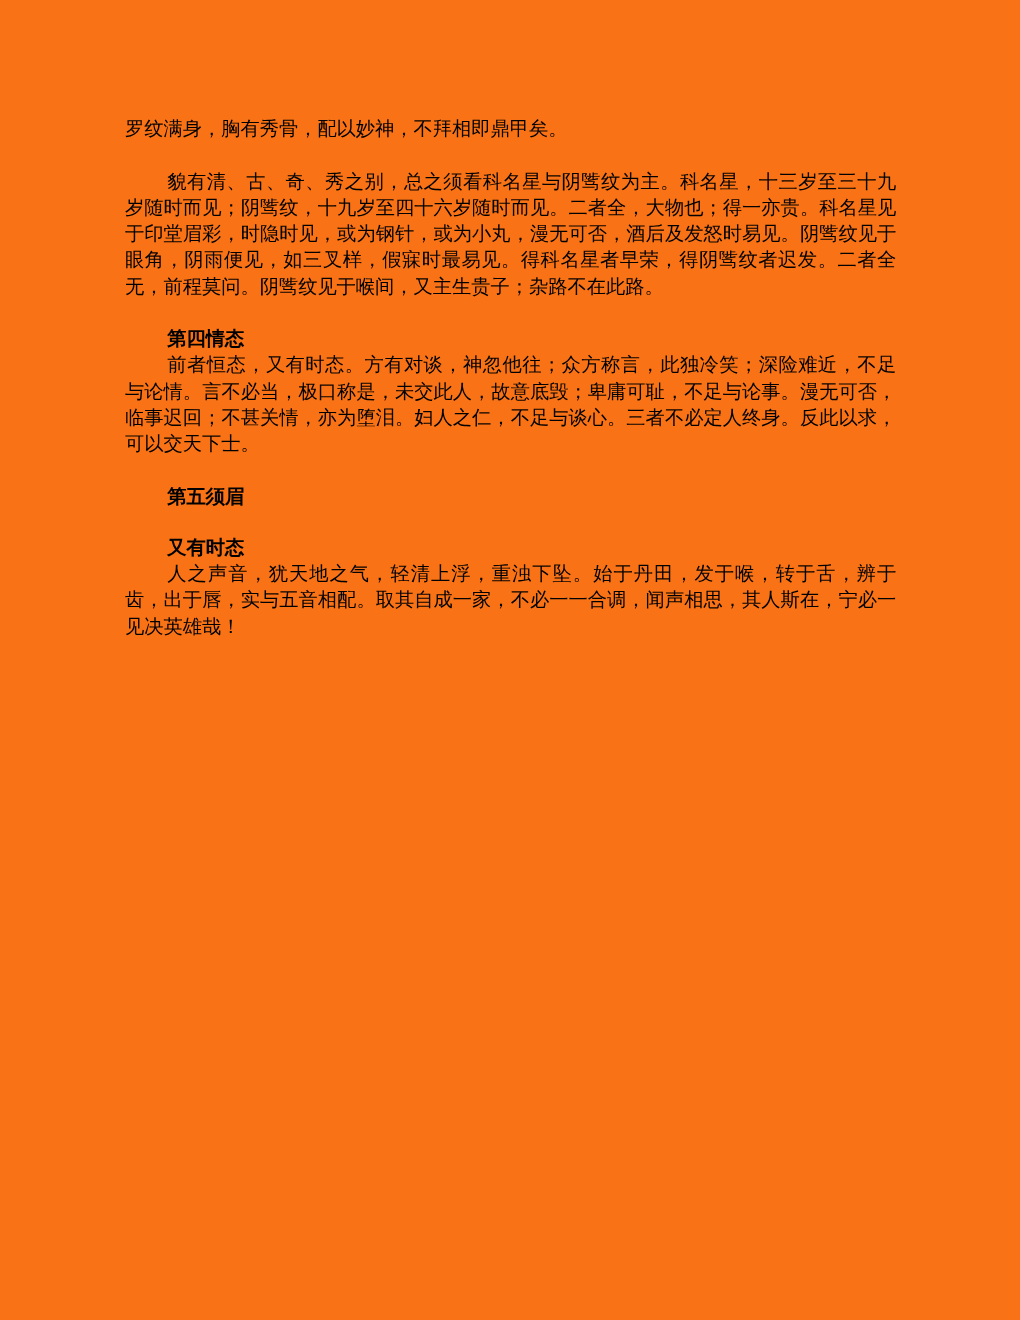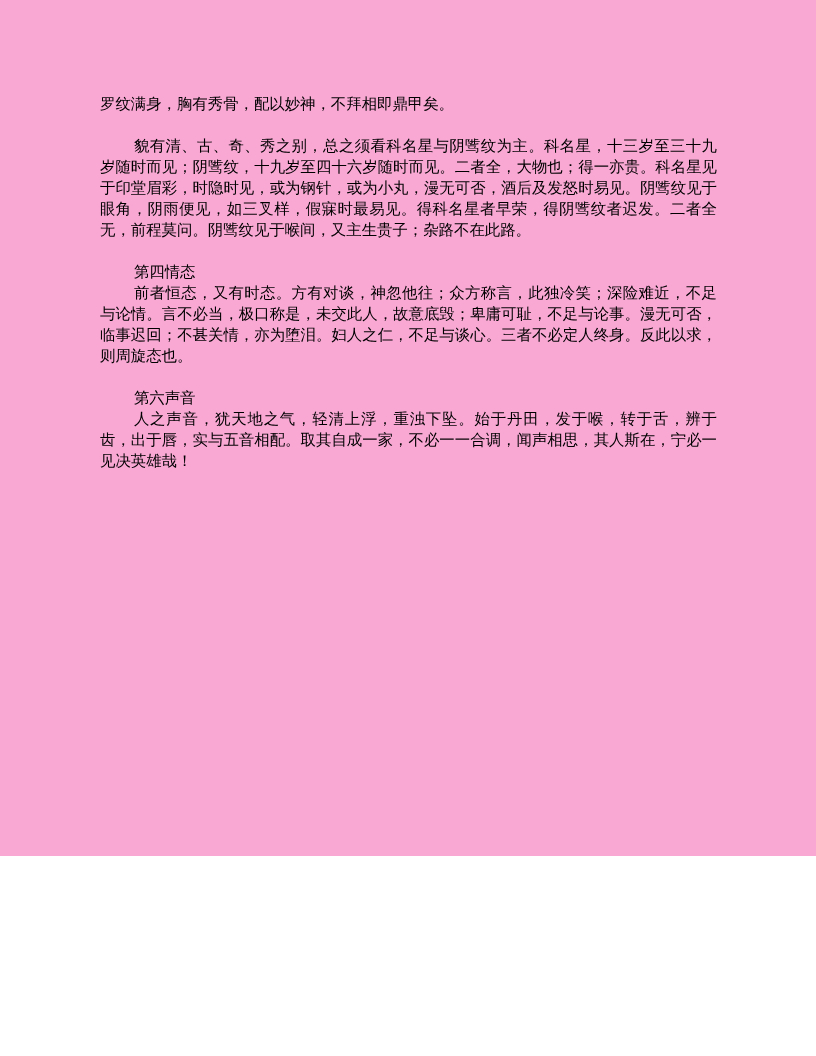--- a/index.html
+++ b/index.html
@@ -8,47 +8,48 @@
     background: #ffffff;
   }
   body {
     width: 816px;
     height: 1056px;
     overflow: hidden;
   }
   .page {
     box-sizing: border-box;
     width: 816px;
-    height: 856px;
+    height: 1056px;
     padding: 93px 99px 56px 100px;
-    background: #f9a8d4;
+    background: #f97316;
     color: #000000;
     font-family: "Liberation Serif", "DejaVu Serif", serif;
   }
   .para, .heading {
     font-size: 15.4px;
     line-height: 21px;
     margin: 0 0 21px 0;
     text-align: justify;
     text-justify: inter-ideograph;
     word-break: break-all;
     text-indent: 2.2em;
   }
   .para.no-indent {
     text-indent: 0;
   }
   .heading {
     margin-bottom: 0;
-    font-weight: normal;
+    font-weight: bold;
     margin-top: 20px;
   }
 </style>
 </head>
 <body>
 
 <div class="page">
   <p class="para no-indent">罗纹满身，胸有秀骨，配以妙神，不拜相即鼎甲矣。</p>
   <p class="para">貌有清、古、奇、秀之别，总之须看科名星与阴骘纹为主。科名星，十三岁至三十九岁随时而见；阴骘纹，十九岁至四十六岁随时而见。二者全，大物也；得一亦贵。科名星见于印堂眉彩，时隐时见，或为钢针，或为小丸，漫无可否，酒后及发怒时易见。阴骘纹见于眼角，阴雨便见，如三叉样，假寐时最易见。得科名星者早荣，得阴骘纹者迟发。二者全无，前程莫问。阴骘纹见于喉间，又主生贵子；杂路不在此路。</p>
   <p class="heading">第四情态</p>
-  <p class="para">前者恒态，又有时态。方有对谈，神忽他往；众方称言，此独冷笑；深险难近，不足与论情。言不必当，极口称是，未交此人，故意底毁；卑庸可耻，不足与论事。漫无可否，临事迟回；不甚关情，亦为堕泪。妇人之仁，不足与谈心。三者不必定人终身。反此以求，则周旋态也。</p>
-  <p class="heading">第六声音</p>
+  <p class="para">前者恒态，又有时态。方有对谈，神忽他往；众方称言，此独冷笑；深险难近，不足与论情。言不必当，极口称是，未交此人，故意底毁；卑庸可耻，不足与论事。漫无可否，临事迟回；不甚关情，亦为堕泪。妇人之仁，不足与谈心。三者不必定人终身。反此以求，可以交天下士。</p>
+  <p class="heading">第五须眉</p>
+  <p class="heading">又有时态</p>
   <p class="para">人之声音，犹天地之气，轻清上浮，重浊下坠。始于丹田，发于喉，转于舌，辨于齿，出于唇，实与五音相配。取其自成一家，不必一一合调，闻声相思，其人斯在，宁必一见决英雄哉！</p>
 </div>
 
 </body></html>

